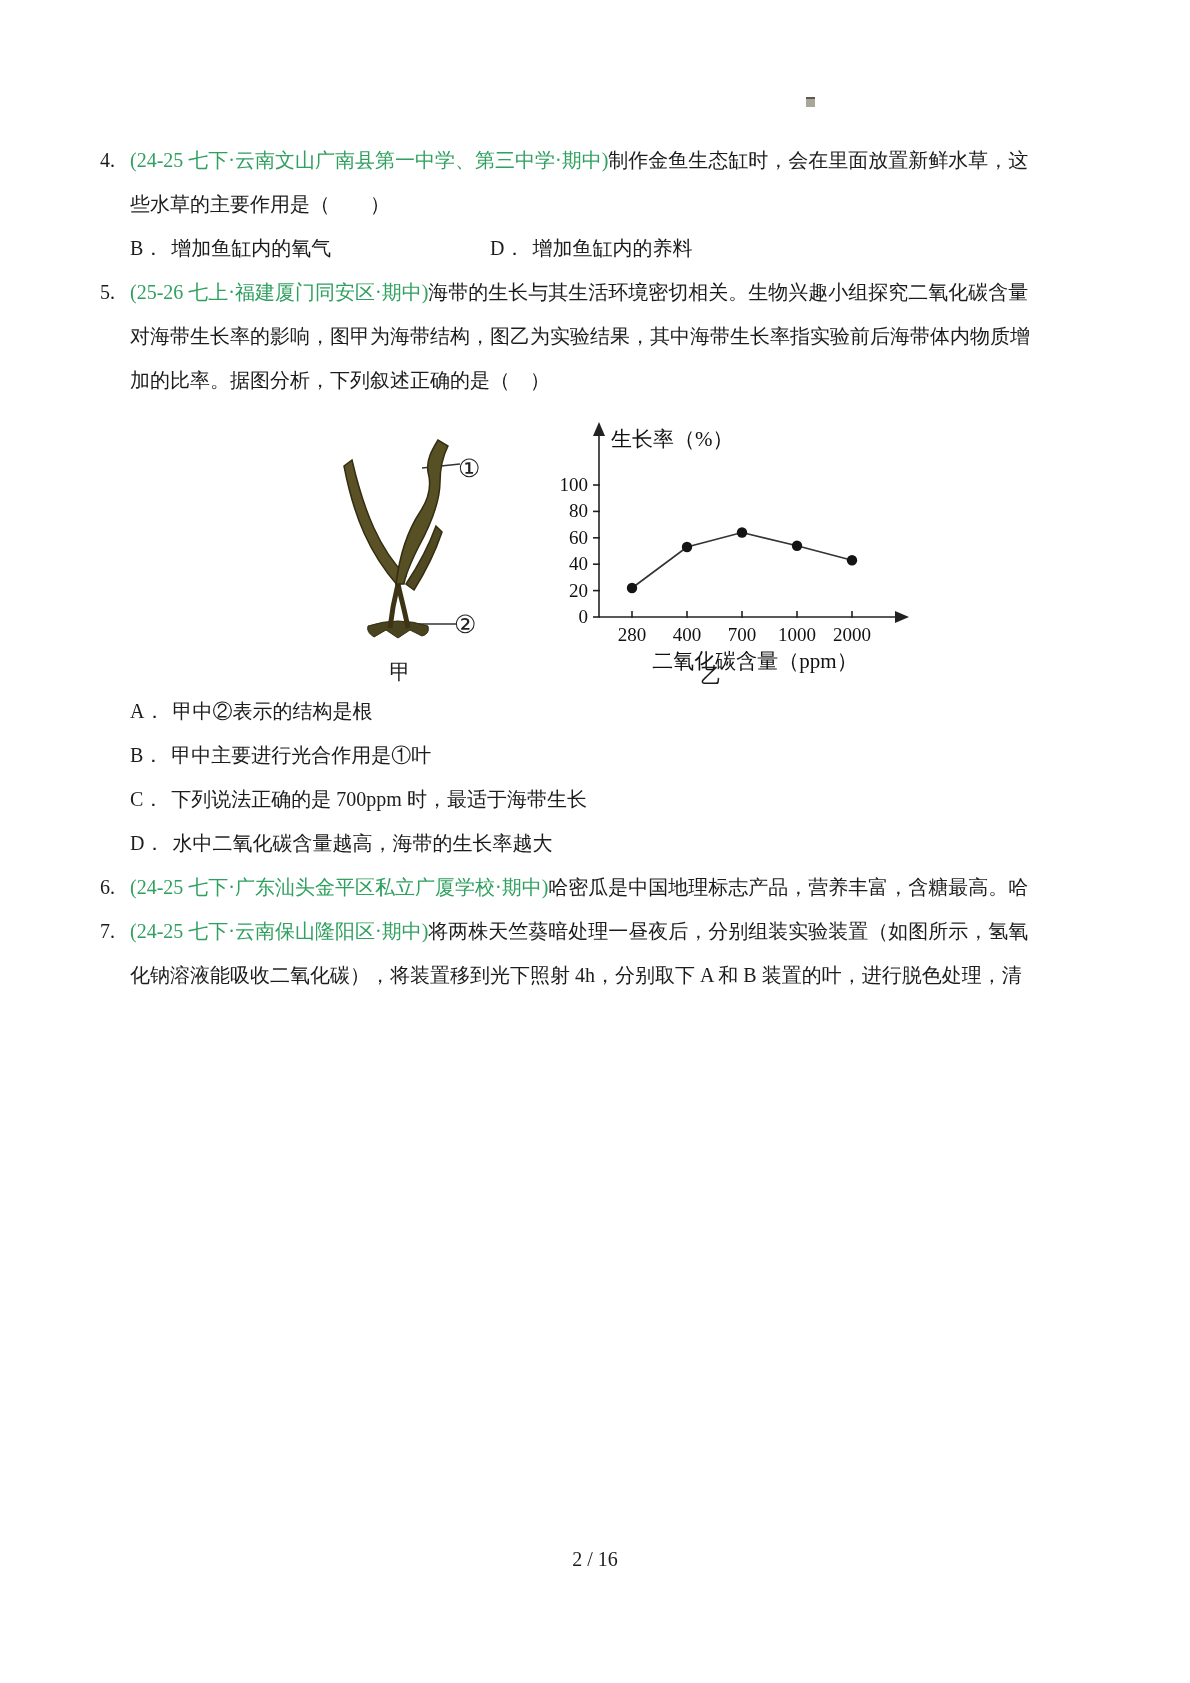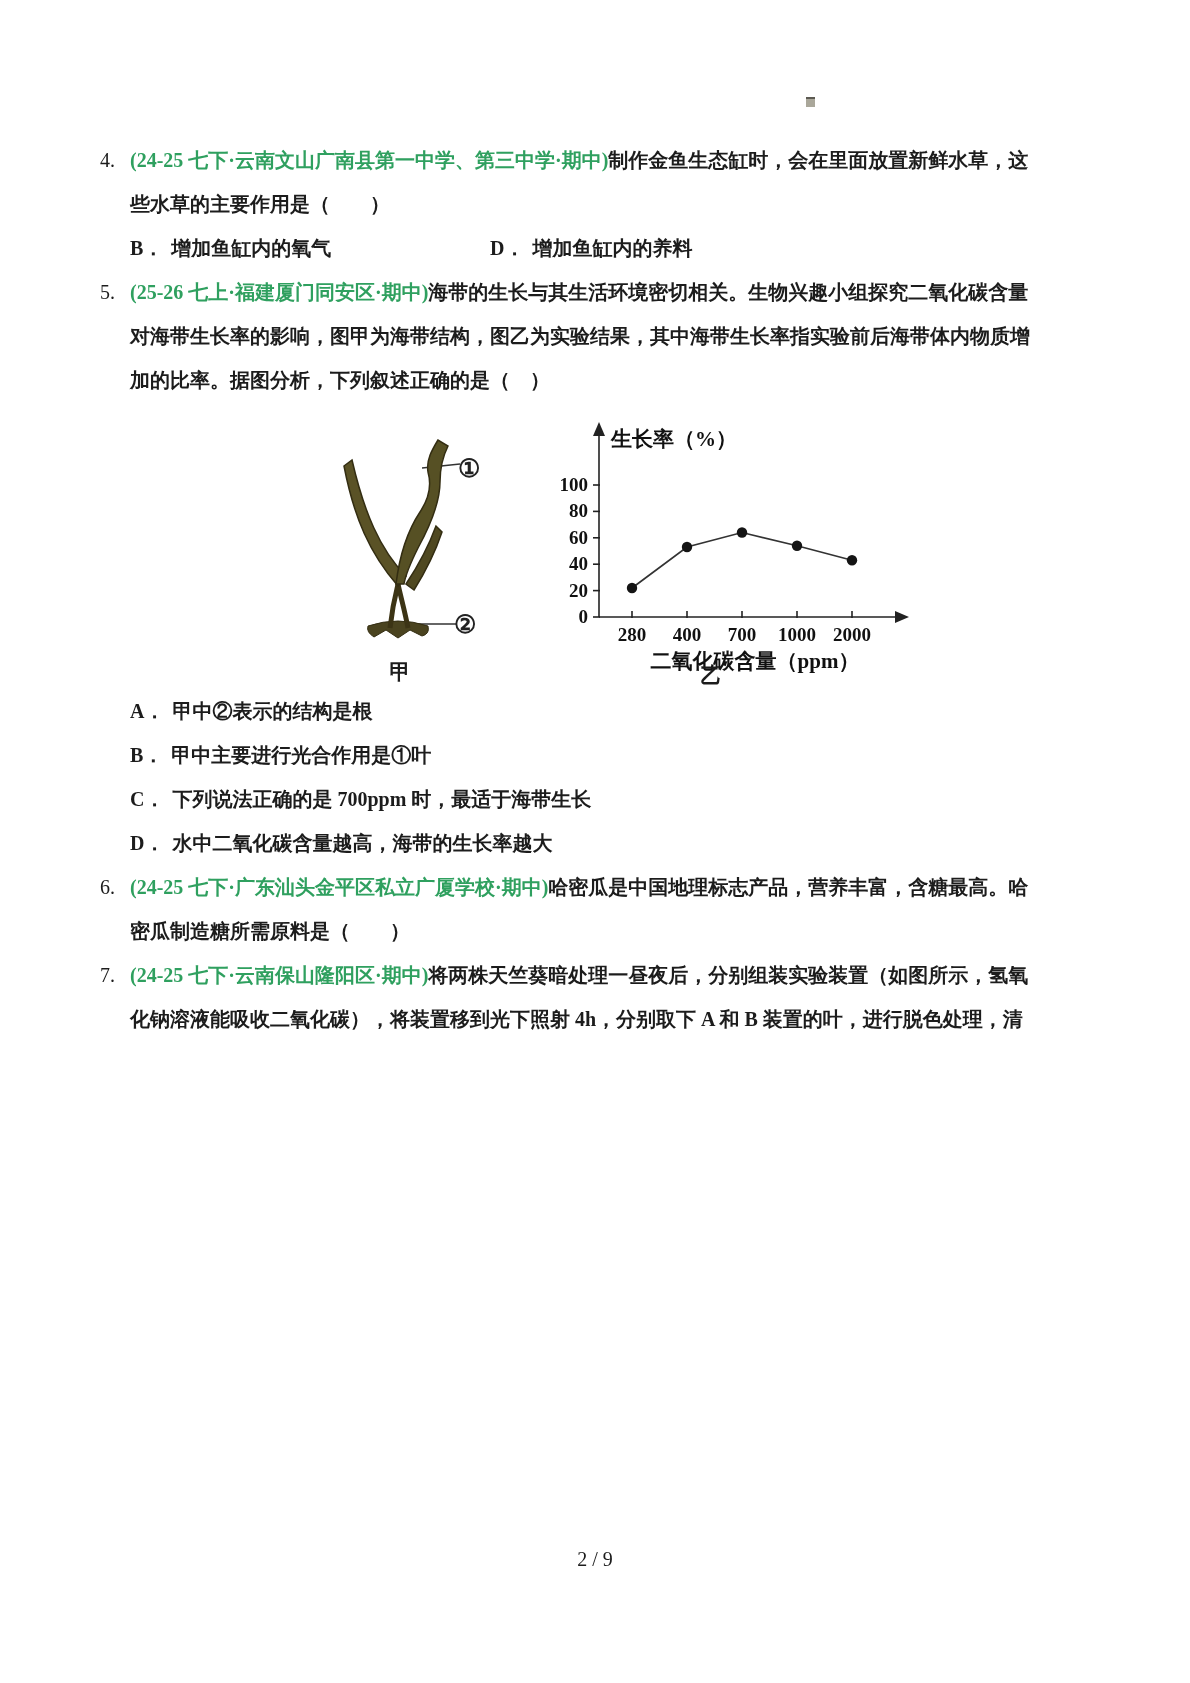--- a/index.html
+++ b/index.html
@@ -11,21 +11,21 @@
     color:#1c1c1c;
     overflow:hidden;
   }
   .artifact{
     position:absolute;left:806px;top:97px;width:9px;height:8px;
     background:#aaa79a;border-top:2px solid #5c5a52;
   }
   .content{position:absolute;top:138px;left:100px;width:912px;}
   .q{display:flex;align-items:flex-start;}
   .q-num{width:30px;flex:0 0 30px;line-height:44px;font-size:20px;}
-  .q-body{flex:1;font-weight:bold;}
+  .q-body{flex:1;}
   .ln{line-height:44px;min-height:44px;font-size:20px;white-space:nowrap;}
   .src{color:var(--src-green,#2fa05f);}
   .opt-grid{display:grid;grid-template-columns:360px 1fr;}
   .ol{margin-right:8px;}
   
   .figure-row{display:flex;margin-left:168px;gap:34px;height:287px;align-items:flex-start;}
   .fig-jia{position:relative;width:205px;margin-top:24px;}
   .fig-jia svg{margin-left:12px;display:block;}
   .co{position:absolute;font-size:25px;line-height:1;color:#222;}
   .co1{top:30px;left:160px;}
@@ -135,28 +135,27 @@
         <div class="ln"><span class="ol">B．</span><span>甲中主要进行光合作用是①叶</span></div>
         <div class="ln"><span class="ol">C．</span><span>下列说法正确的是 700ppm 时，最适于海带生长</span></div>
         <div class="ln"><span class="ol">D．</span><span>水中二氧化碳含量越高，海带的生长率越大</span></div>
       </div>
     </div>
 
     <div class="q">
       <div class="q-num">6.</div>
       <div class="q-body">
         <div class="ln"><span class="src">(24-25 七下·广东汕头金平区私立广厦学校·期中)</span><span>哈密瓜是中国地理标志产品，营养丰富，含糖最高。哈</span></div>
-        <div class="ln">密瓜制造糖所需原料是（　　）</div>
       </div>
     </div>
 
     <div class="q">
       <div class="q-num">7.</div>
       <div class="q-body">
         <div class="ln"><span class="src">(24-25 七下·云南保山隆阳区·期中)</span><span>将两株天竺葵暗处理一昼夜后，分别组装实验装置（如图所示，氢氧</span></div>
         <div class="ln">化钠溶液能吸收二氧化碳），将装置移到光下照射 4h，分别取下 A 和 B 装置的叶，进行脱色处理，清</div>
       </div>
     </div>
 
   </div>
 
-  <div class="footer">2 / 9</div>
+  <div class="footer">2 / 16</div>
 </div>
 
 </body></html>

